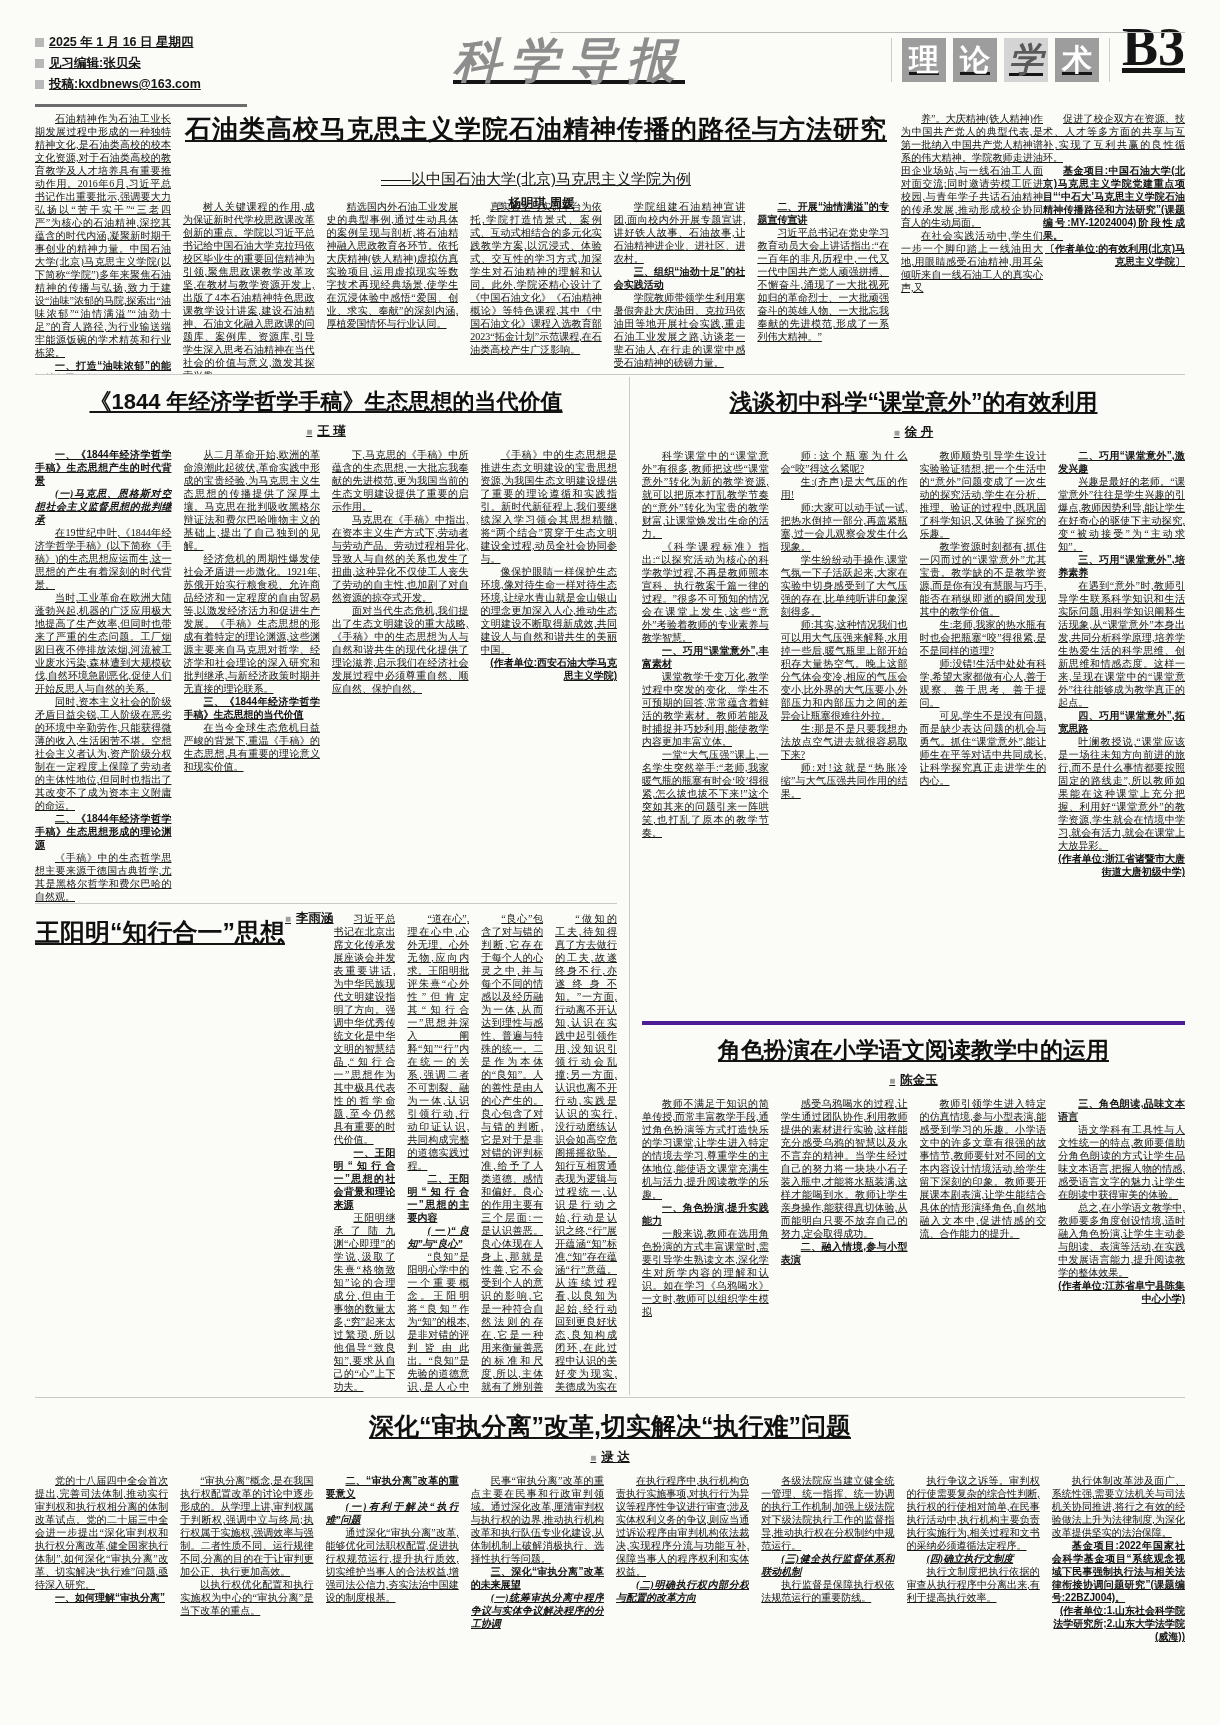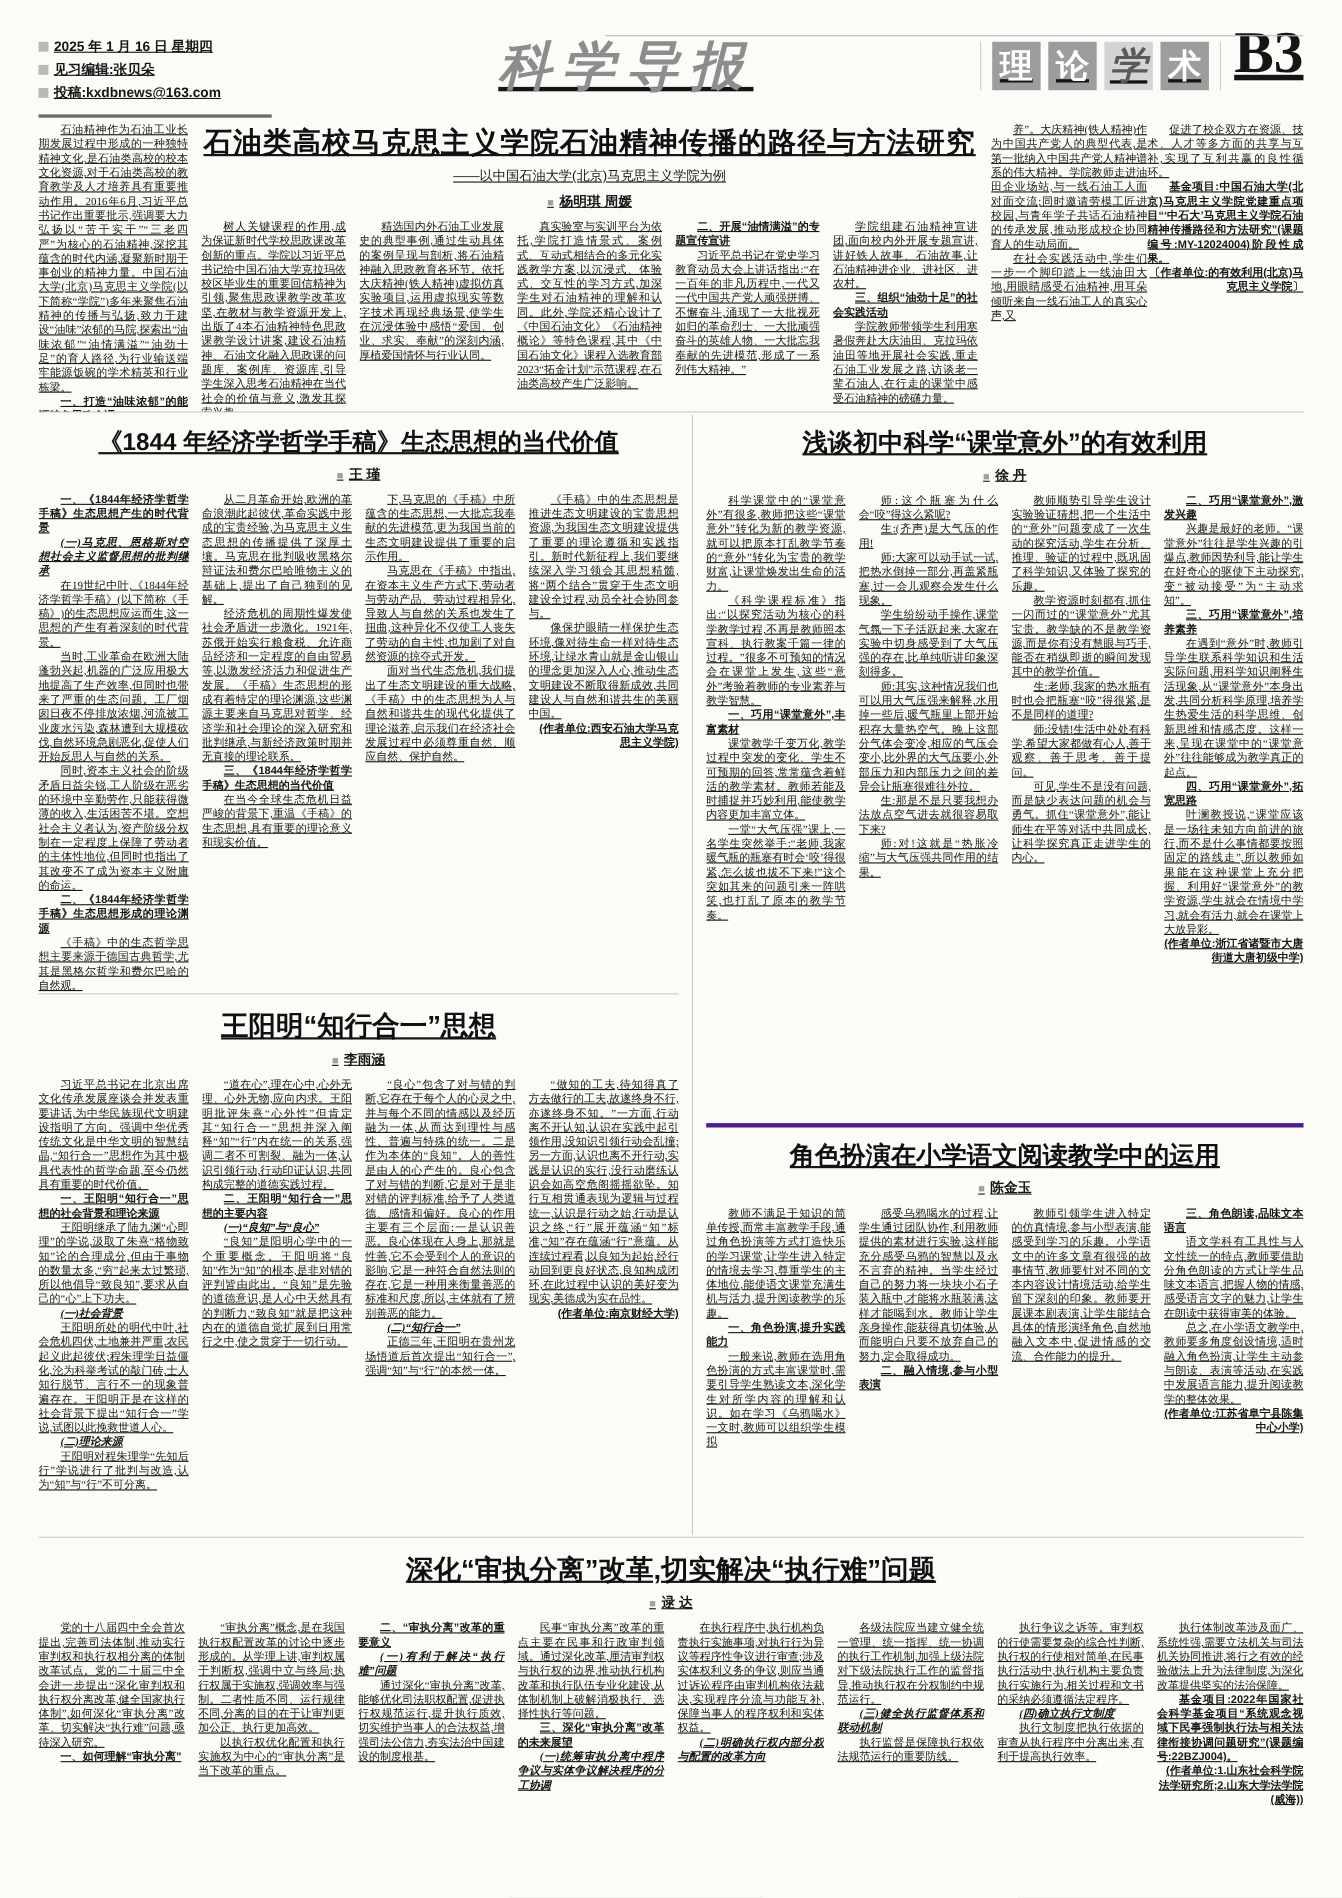--- a/index.html
+++ b/index.html
@@ -17,21 +17,21 @@
             font-family:"DejaVu Serif",serif;font-style:italic;font-weight:bold;
             font-size:48px;letter-spacing:10px;line-height:1;}
   .hdr-right{display:flex;align-items:center;gap:7px;margin-top:18px;
              border-left:1px solid #ccc;border-right:1px solid #ccc;padding:0 10px;}
   .cbox{width:44px;height:44px;background:#9d9d9d;color:#fff;display:flex;align-items:center;justify-content:center;
         font-family:"Liberation Sans","DejaVu Sans",sans-serif;font-weight:bold;font-size:30px;}
   .cbox.cal{background:#d4d4d4;color:#5a5a5a;font-family:"DejaVu Serif",serif;font-style:italic;font-size:34px;}
   .pageno{font-family:"Liberation Serif",serif;font-weight:bold;font-size:54px;line-height:1;margin-left:12px;}
   
   .art-title{text-align:center;font-family:"Liberation Sans","DejaVu Sans",sans-serif;font-weight:bold;color:#101010;}
-  .art-sub{text-align:center;font-family:"Liberation Sans","DejaVu Sans",sans-serif;font-size:12px;margin-top:5px;}
+  .art-sub{text-align:center;font-family:"Liberation Sans","DejaVu Sans",sans-serif;font-size:15px;margin-top:23px;}
   .byline{text-align:center;font-family:"Liberation Sans","DejaVu Sans",sans-serif;
           font-size:12.5px;font-weight:bold;margin-top:6px;}
   .bsq{color:#a0a0a0;font-size:10px;margin-right:5px;}
   .cols{display:flex;gap:12px;overflow:hidden;}
   .col{flex:1;overflow:hidden;}
   .col p{margin:0;font-size:10px;line-height:13px;text-align:justify;text-indent:2em;}
   .col p.sub{font-family:"Liberation Sans","DejaVu Sans",sans-serif;font-weight:bold;}
   .col p.kai{font-style:italic;font-weight:bold;}
   .col p.fund{font-family:"Liberation Sans","DejaVu Sans",sans-serif;font-weight:bold;}
   .col p.unit{font-family:"Liberation Sans","DejaVu Sans",sans-serif;font-weight:bold;text-indent:0;text-align:right;}
@@ -46,21 +46,21 @@
   .a1-right{width:284px;flex:0 0 auto;display:flex;overflow:hidden;}
   .a1-right .col{width:136px;}
   
   .band{display:flex;margin-top:2px;}
   .band-left{width:582px;flex:0 0 auto;padding-right:12px;}
   .band-right{flex:1;border-left:1px solid #c9c9c9;padding-left:12px;min-width:0;}
   .a2{height:526px;display:flex;flex-direction:column;}
   .a2 .art-title{font-size:22px;padding-top:10px;}
   .a3{height:644px;display:flex;flex-direction:column;}
   .a3 .art-title{font-size:23px;padding-top:10px;}
-  .a4{height:488px;display:flex;flex-direction:column;border-top:1px solid #c9c9c9;}
+  .a4{height:488px;display:flex;flex-direction:row;border-top:1px solid #c9c9c9;}
   .a4 .art-title{font-size:25px;padding-top:12px;}
   .a5{height:370px;display:flex;flex-direction:column;border-top:4px solid #4c1d95;}
   .a5 .art-title{font-size:23px;padding-top:10px;}
   .band .cols{flex:1;margin-top:8px;}
   
   .a6{border-top:1px solid #c9c9c9;margin-top:2px;height:305px;display:flex;flex-direction:column;}
   .a6 .art-title{font-size:25px;padding-top:12px;}
   .a6 .cols{flex:1;margin-top:8px;}
 </style>
 </head>
@@ -113,27 +113,27 @@
           <div class="col">
             <p class="para">树人关键课程的作用,成为保证新时代学校思政课改革创新的重点。学院以习近平总书记给中国石油大学克拉玛依校区毕业生的重要回信精神为引领,聚焦思政课教学改革攻坚,在教材与教学资源开发上,出版了4本石油精神特色思政课教学设计讲案,建设石油精神、石油文化融入思政课的问题库、案例库、资源库,引导学生深入思考石油精神在当代社会的价值与意义,激发其探索兴趣。</p>
           </div>
           <div class="col">
             <p class="para">精选国内外石油工业发展史的典型事例,通过生动具体的案例呈现与剖析,将石油精神融入思政教育各环节。依托大庆精神(铁人精神)虚拟仿真实验项目,运用虚拟现实等数字技术再现经典场景,使学生在沉浸体验中感悟“爱国、创业、求实、奉献”的深刻内涵,厚植爱国情怀与行业认同。</p>
           </div>
           <div class="col">
             <p class="para">真实验室与实训平台为依托,学院打造情景式、案例式、互动式相结合的多元化实践教学方案,以沉浸式、体验式、交互性的学习方式,加深学生对石油精神的理解和认同。此外,学院还精心设计了《中国石油文化》《石油精神概论》等特色课程,其中《中国石油文化》课程入选教育部2023“拓金计划”示范课程,在石油类高校产生广泛影响。</p>
           </div>
           <div class="col">
-            <p class="sub">二、开展“油情满溢”的专题宣传宣讲</p>
-            <p class="para">习近平总书记在党史学习教育动员大会上讲话指出:“在一百年的非凡历程中,一代又一代中国共产党人顽强拼搏、不懈奋斗,涌现了一大批视死如归的革命烈士、一大批顽强奋斗的英雄人物、一大批忘我奉献的先进模范,形成了一系列伟大精神。”</p>
-          </div>
-          <div class="col">
             <p class="para">学院组建石油精神宣讲团,面向校内外开展专题宣讲,讲好铁人故事、石油故事,让石油精神进企业、进社区、进农村。</p>
             <p class="sub">三、组织“油劲十足”的社会实践活动</p>
             <p class="para">学院教师带领学生利用寒暑假奔赴大庆油田、克拉玛依油田等地开展社会实践,重走石油工业发展之路,访谈老一辈石油人,在行走的课堂中感受石油精神的磅礴力量。</p>
+          </div>
+          <div class="col">
+            <p class="sub">二、开展“油情满溢”的专题宣传宣讲</p>
+            <p class="para">习近平总书记在党史学习教育动员大会上讲话指出:“在一百年的非凡历程中,一代又一代中国共产党人顽强拼搏、不懈奋斗,涌现了一大批视死如归的革命烈士、一大批顽强奋斗的英雄人物、一大批忘我奉献的先进模范,形成了一系列伟大精神。”</p>
           </div>
         </div>
     </div>
     <div class="a1-right">
         <div class="col">
           <p class="para">养”。大庆精神(铁人精神)作为中国共产党人的典型代表,是第一批纳入中国共产党人精神谱系的伟大精神。学院教师走进油田企业场站,与一线石油工人面对面交流;同时邀请劳模工匠进校园,与青年学子共话石油精神的传承发展,推动形成校企协同育人的生动局面。</p>
           <p class="para">在社会实践活动中,学生们一步一个脚印踏上一线油田大地,用眼睛感受石油精神,用耳朵倾听来自一线石油工人的真实心声,又</p>
         </div>
         <div class="col">
           <p class="para">促进了校企双方在资源、技术、人才等多方面的共享与互补,实现了互利共赢的良性循环。</p>

